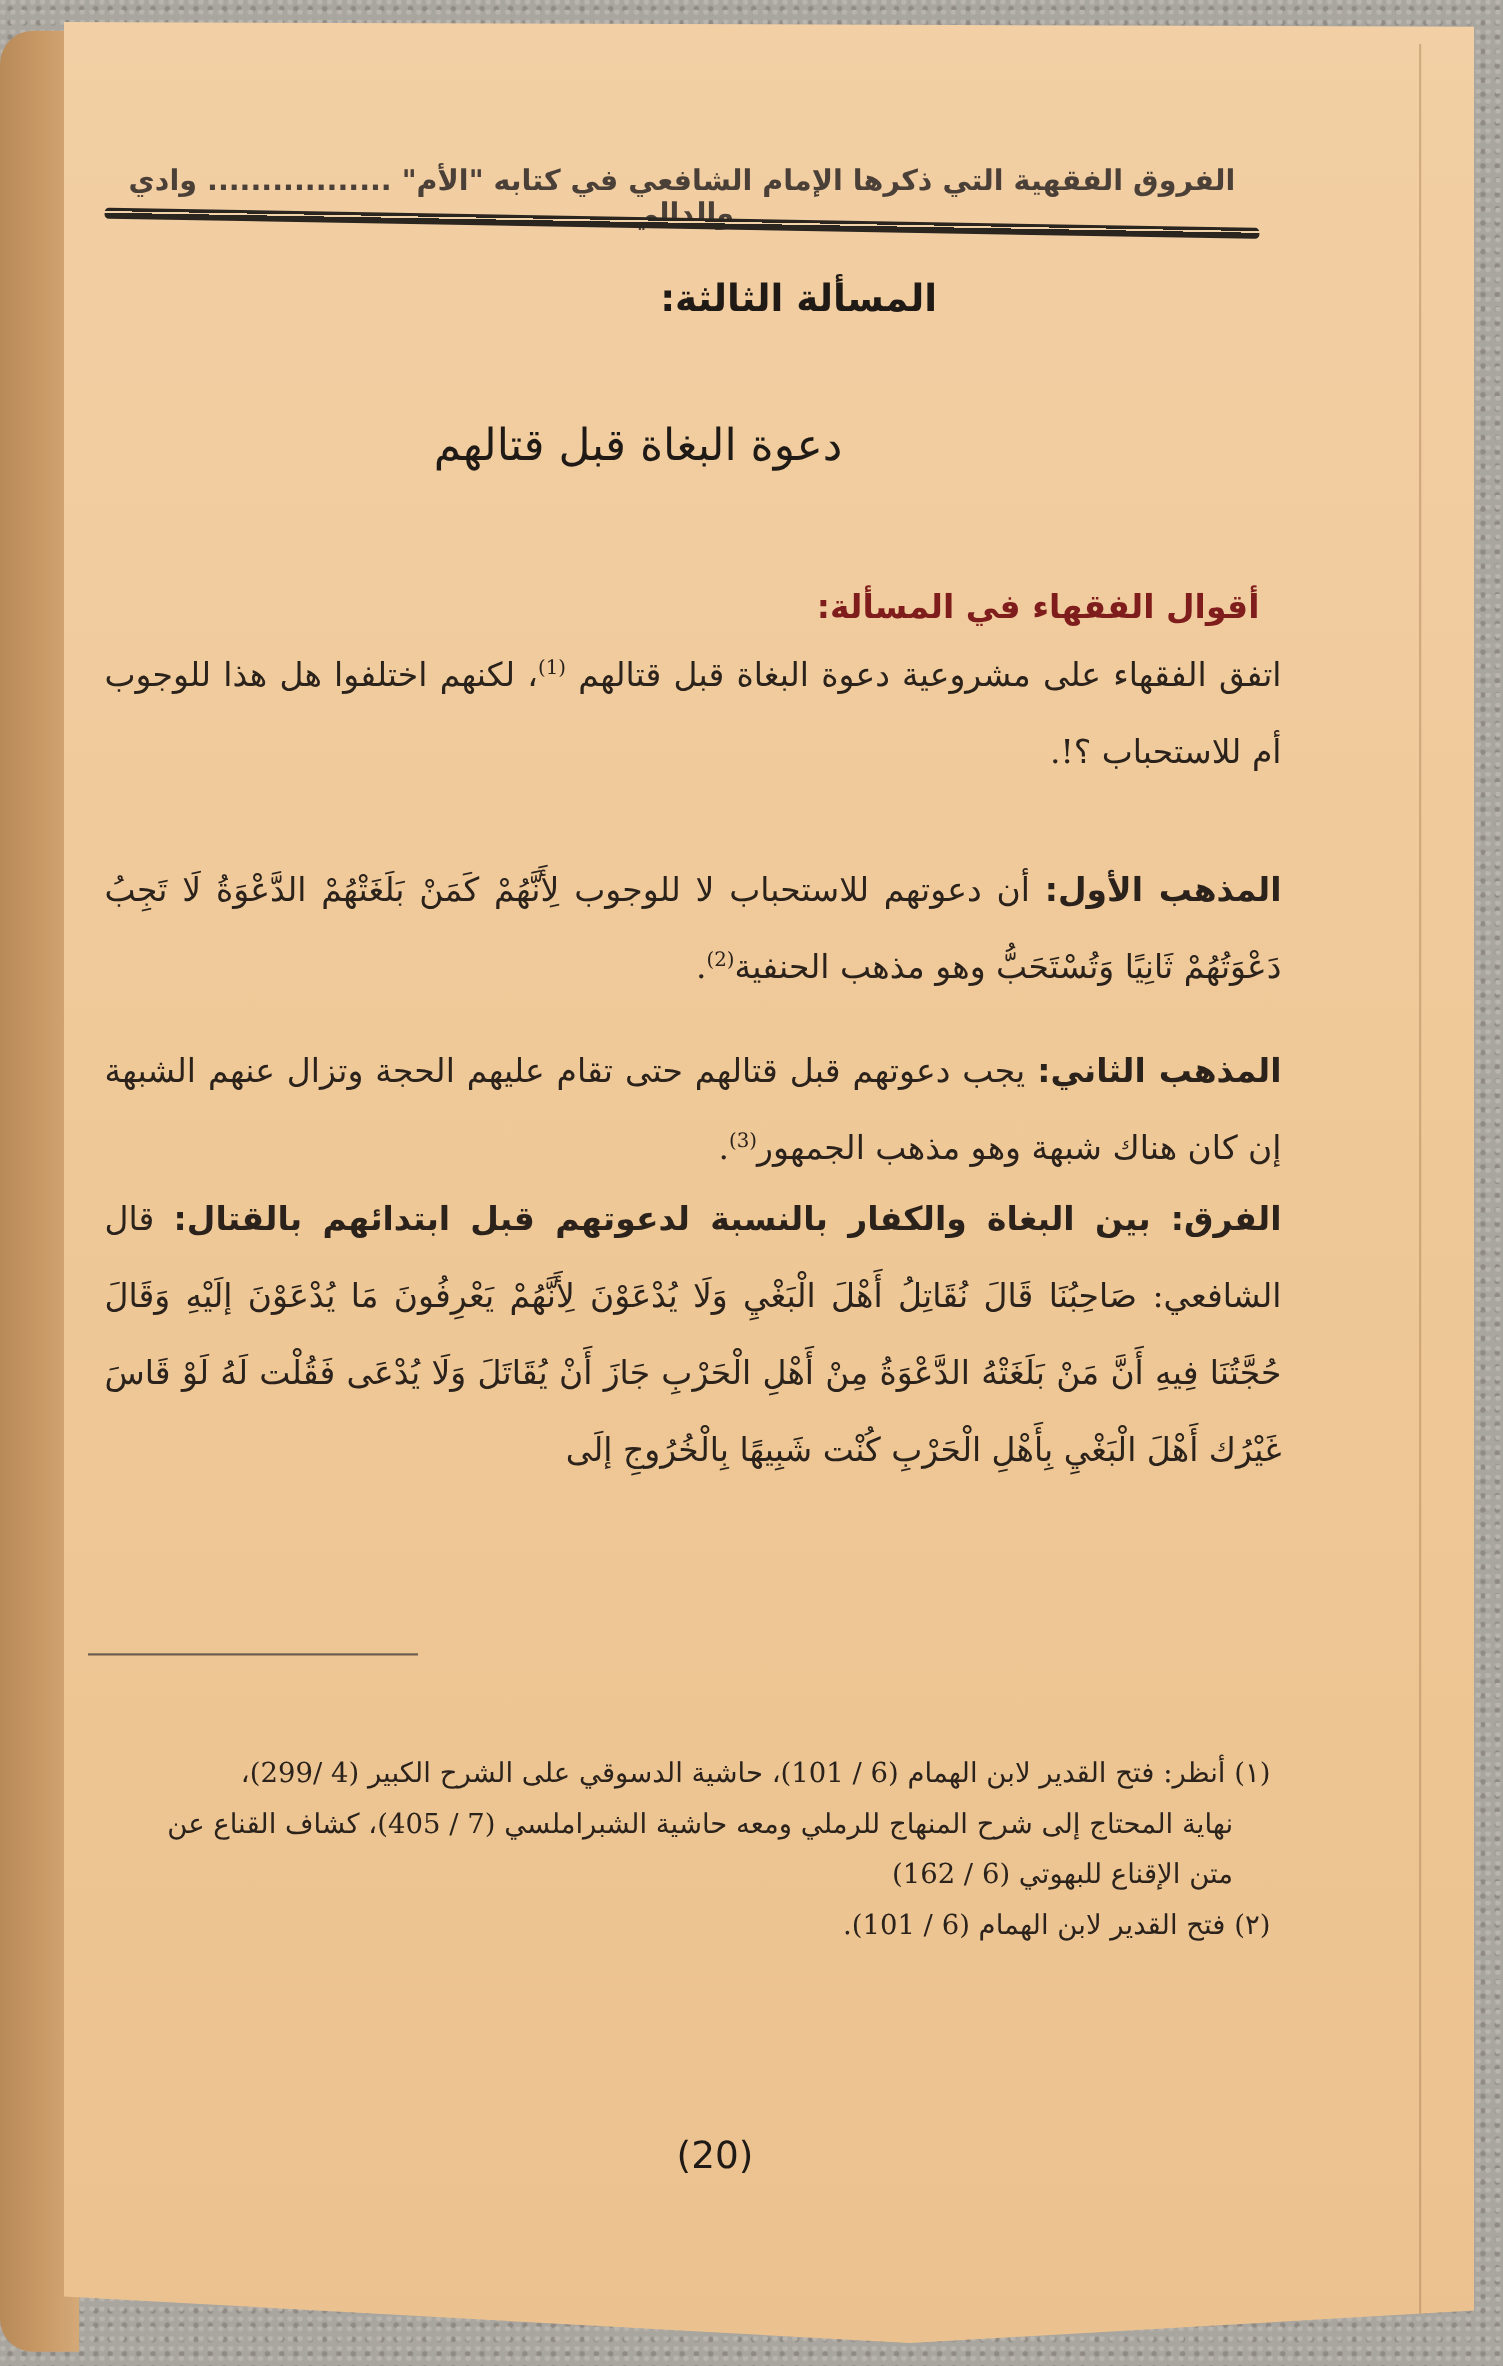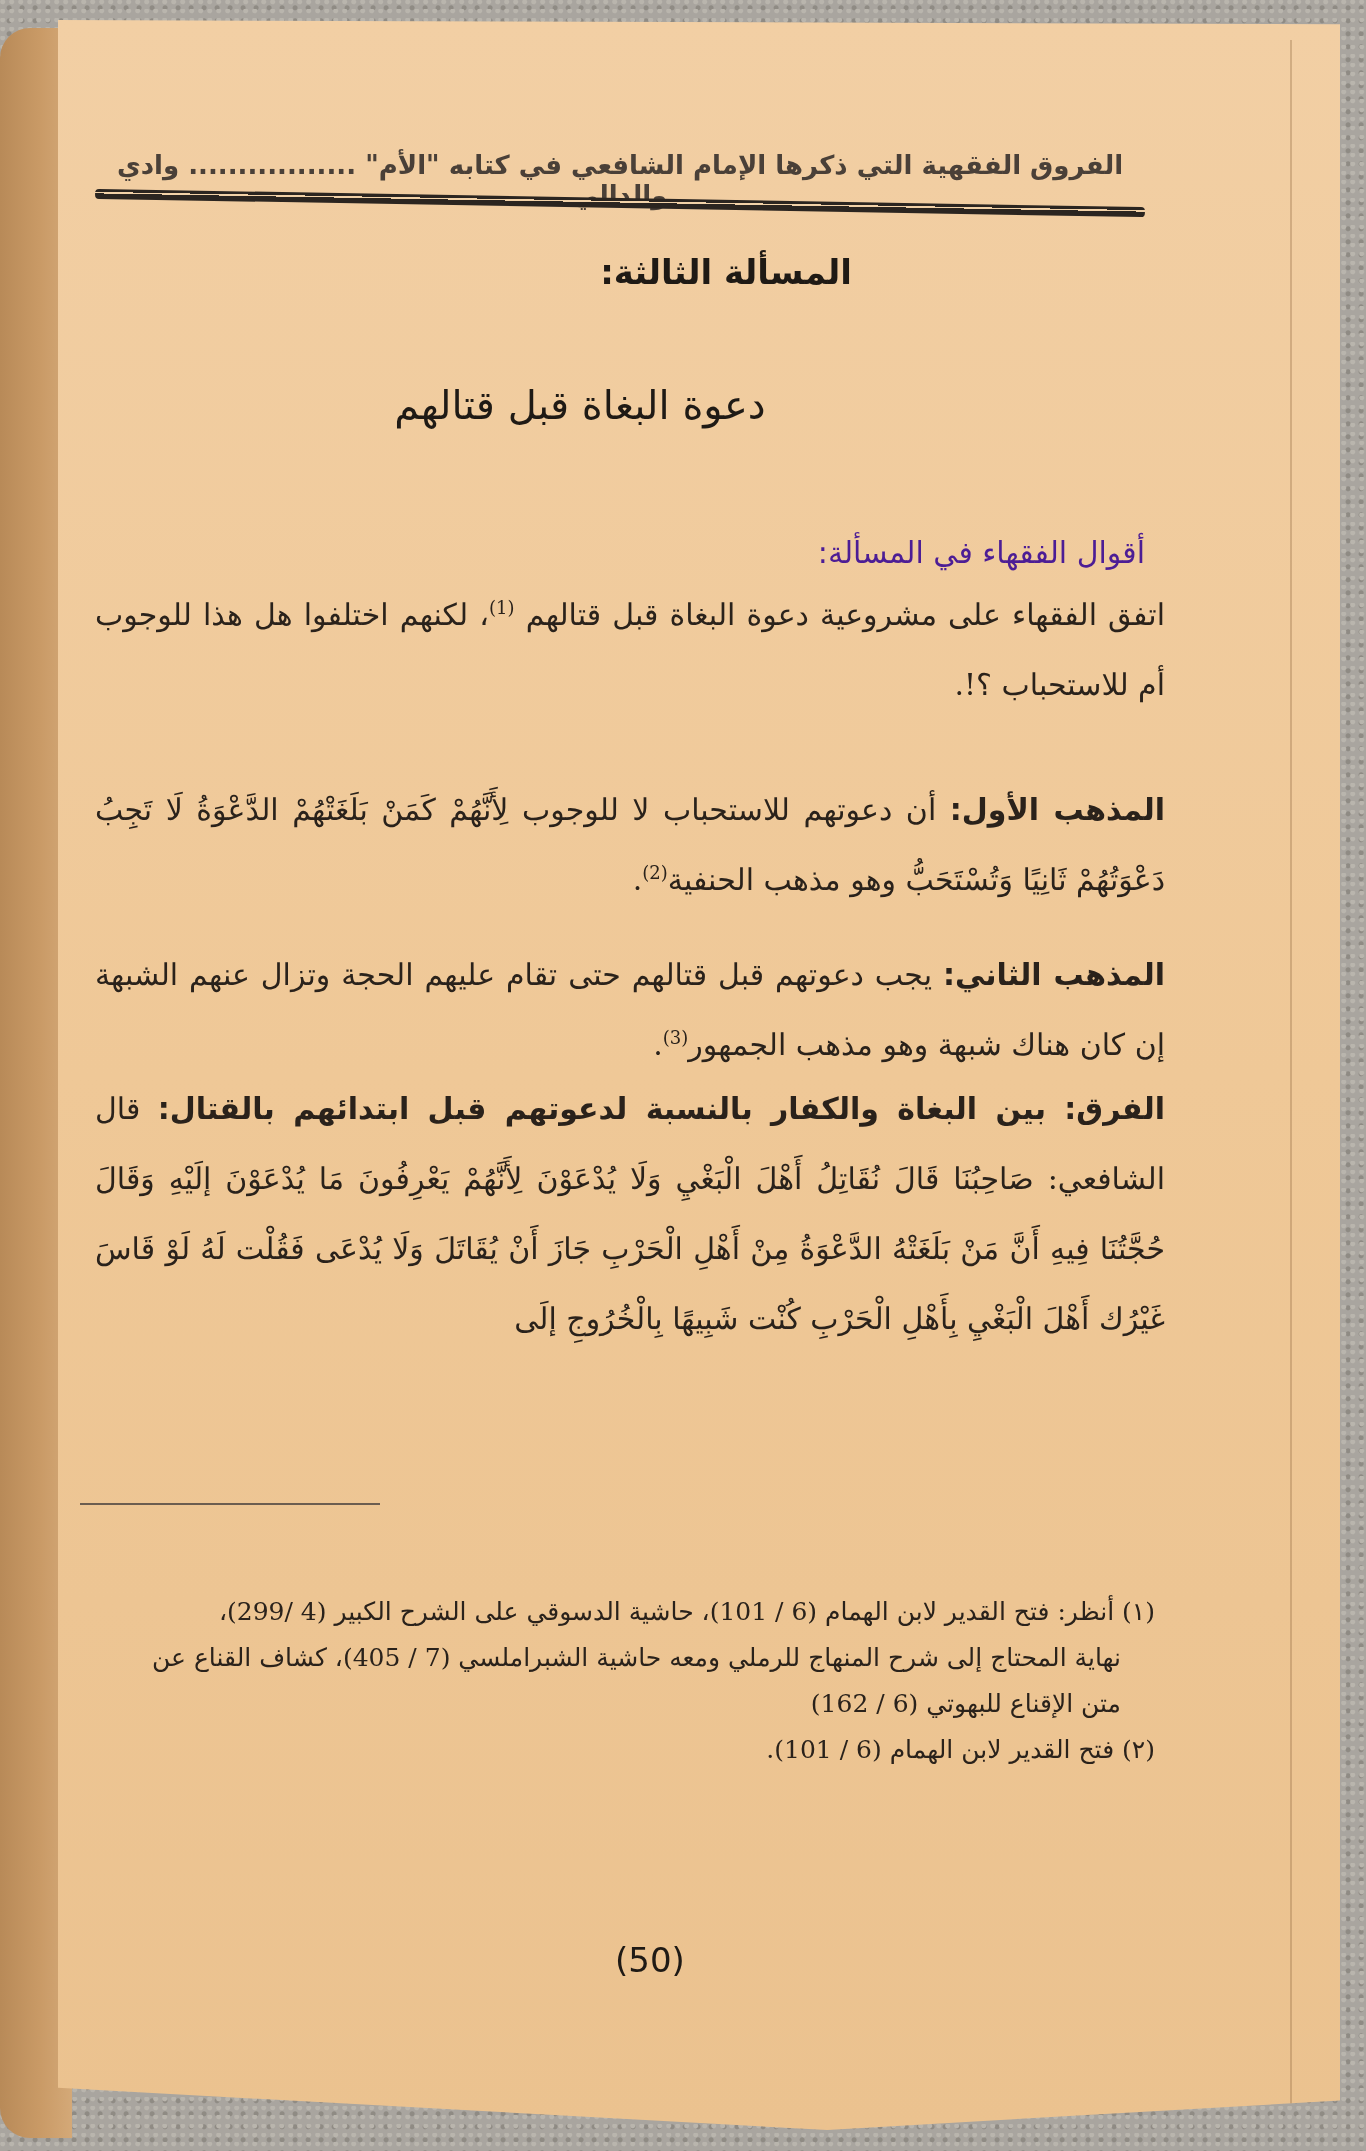--- a/index.html
+++ b/index.html
@@ -62,22 +62,22 @@
     .body-text {
       position: absolute; left: 95px; width: 1070px;
       direction: rtl; text-align: justify; text-align-last: right;
       font-family: "DejaVu Serif", serif; font-size: 30px;
       line-height: 70px; color: #2a221b;
     }
     .body-text b { font-family: "DejaVu Sans", sans-serif; font-weight: bold; }
     .sub-heading {
       position: absolute; left: 95px; width: 1050px; top: 535px;
       direction: rtl; text-align: right;
-      font-family: "DejaVu Sans", sans-serif; font-weight: normal;
-      font-size: 30px; color: #4c1d95;
+      font-family: "DejaVu Sans", sans-serif; font-weight: bold;
+      font-size: 30px; color: #7f1d1d;
     }
     sup { font-size: 18px; vertical-align: super; line-height: 0; }
     .fn-rule {
       position: absolute; left: 80px; top: 1503px; width: 300px; height: 2px;
       background: #6b5d50;
     }
     .footnotes {
       position: absolute; left: 95px; top: 1589px; width: 1060px;
       direction: rtl; text-align: right;
       font-family: "DejaVu Serif", serif; font-size: 25px;
@@ -137,13 +137,13 @@
     <span>أنظر: فتح القدير لابن الهمام (6 / 101)، حاشية الدسوقي على الشرح الكبير (4 /299)،</span>
     <span class="indent">نهاية المحتاج إلى شرح المنهاج للرملي ومعه حاشية الشبراملسي (7 / 405)، كشاف القناع عن</span>
     <span class="indent">متن الإقناع للبهوتي (6 / 162)</span>
   </p>
   <p class="fn">
     <span>(٢)</span>
     <span>فتح القدير لابن الهمام (6 / 101).</span>
   </p>
 </div>
 
-<div class="page-number">(50)</div>
+<div class="page-number">(20)</div>
 
 </body></html>

